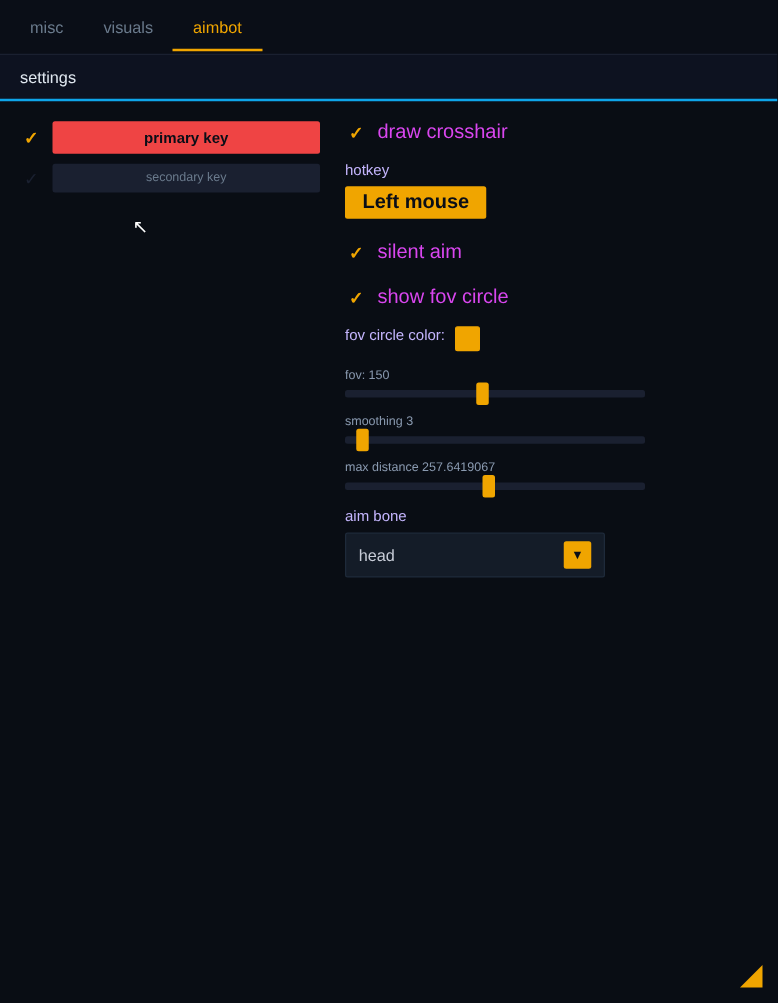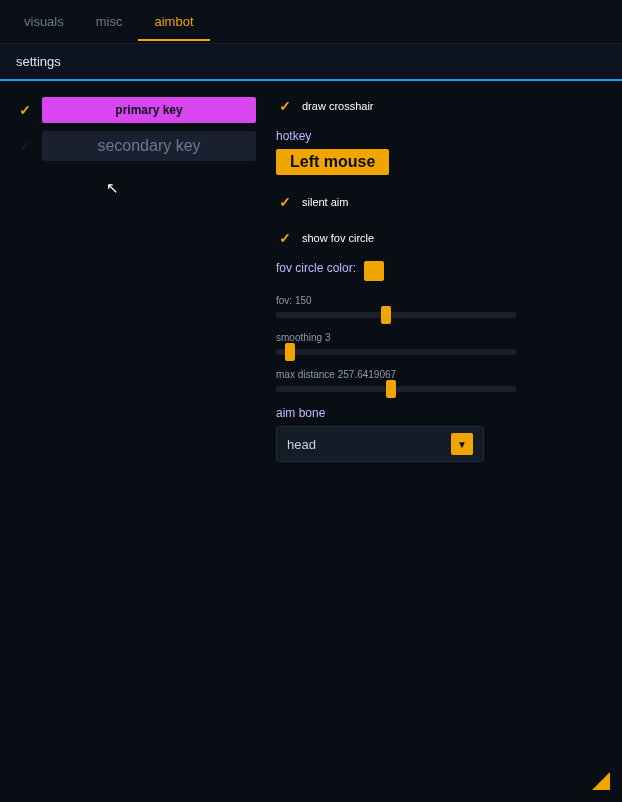--- a/index.html
+++ b/index.html
@@ -82,58 +82,58 @@
     }
 
     .checkmark {
       color: #f0a500;
       font-size: 14px;
       font-weight: bold;
     }
 
     .key-button {
       flex: 1;
-      background-color: #d946ef;
+      background-color: #ef4444;
       color: #0a0e17;
       border: none;
       padding: 6px 12px;
       font-size: 12px;
       font-weight: 600;
       cursor: pointer;
       text-align: center;
       border-radius: 2px;
     }
 
     .key-button-secondary {
       flex: 1;
       background-color: #1a2030;
       color: #6a7a8c;
       border: none;
       padding: 6px 12px;
-      font-size: 16px;
+      font-size: 10px;
       cursor: pointer;
       text-align: center;
       border-radius: 2px;
     }
 
     
     .right-panel {
       flex: 1;
     }
 
     .option-row {
       display: flex;
       align-items: center;
       margin-bottom: 14px;
       gap: 8px;
     }
 
     .option-label {
-      font-size: 11px;
-      color: #ffffff;
+      font-size: 16px;
+      color: #d946ef;
     }
 
     .label-text {
       font-size: 12px;
       color: #c4b5fd;
       margin-bottom: 6px;
     }
 
     
     .hotkey-btn {
@@ -230,22 +230,22 @@
       width: 0;
       height: 0;
       border-left: 18px solid transparent;
       border-bottom: 18px solid #f0a500;
     }
   </style>
 </head>
 <body>
 
 <div class="top-nav">
+  <div class="nav-tab">misc</div>
   <div class="nav-tab">visuals</div>
-  <div class="nav-tab">misc</div>
   <div class="nav-tab active">aimbot</div>
 </div>
 
 <div class="settings-bar">
   <span>settings</span>
 </div>
 
 <div class="main-content">
 
   <div class="left-panel">

